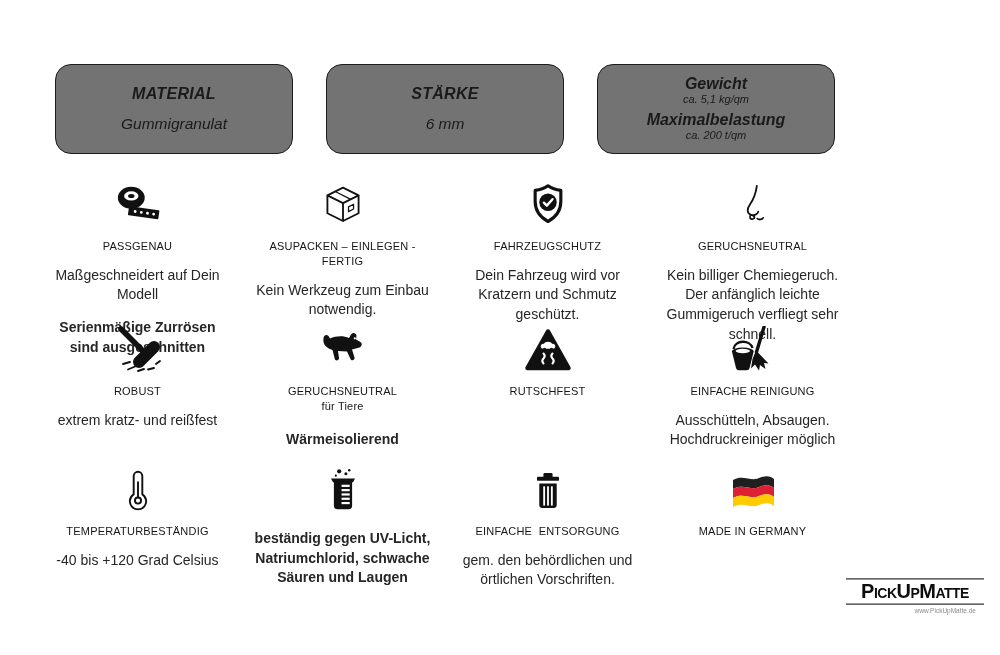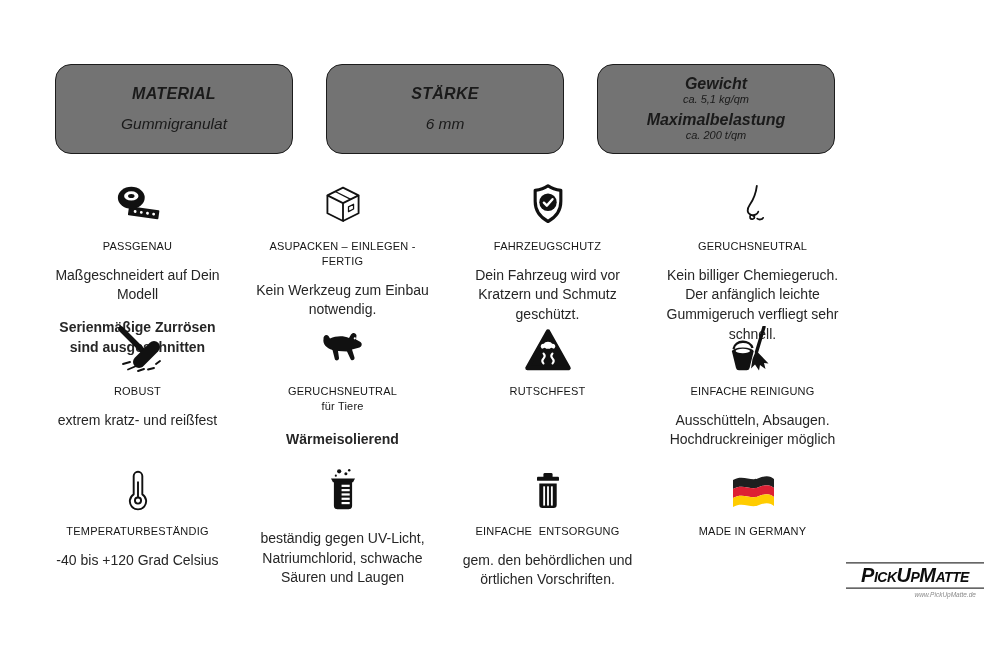--- a/index.html
+++ b/index.html
@@ -26,24 +26,24 @@
   }
   .feature{text-align:center;padding:0 10px;box-sizing:border-box;}
   .icon-box{height:50px;display:flex;align-items:center;justify-content:center;}
   .f-title{
     margin-top:9px;font-size:11px;font-weight:normal;line-height:1.35;
     letter-spacing:.2px;white-space:pre-wrap;color:#161616;
   }
   .f-text{font-size:14px;line-height:1.4;margin:12px 0 0;color:#262626;}
   .f-text + .f-text{margin-top:13px;font-weight:bold;}
   .feature.bold-body .f-text{font-weight:bold;margin-top:16px;}
-  .feature.no-title .f-text:first-of-type{margin-top:14px;}
+  .feature.no-title .f-text:first-of-type{margin-top:14px;font-weight:bold;}
   svg{display:block;}
   
-  .logo{position:absolute;right:16px;top:563px;width:138px;text-align:center;font-style:italic;}
+  .logo{position:absolute;right:16px;top:579px;width:138px;text-align:center;}
   .wordmark{
     font-variant:small-caps;font-weight:bold;font-size:20px;letter-spacing:-.5px;
     color:#0d0d0d;border-top:1.5px solid #0d0d0d;border-bottom:1.5px solid #0d0d0d;
     padding:0 2px;line-height:1.15;transform:scaleY(1.05);
   }
   .logo-url{font-size:6.5px;color:#8a8a8a;text-align:right;margin-top:3px;padding-right:8px;}
 </style>
 </head>
 <body>
 

